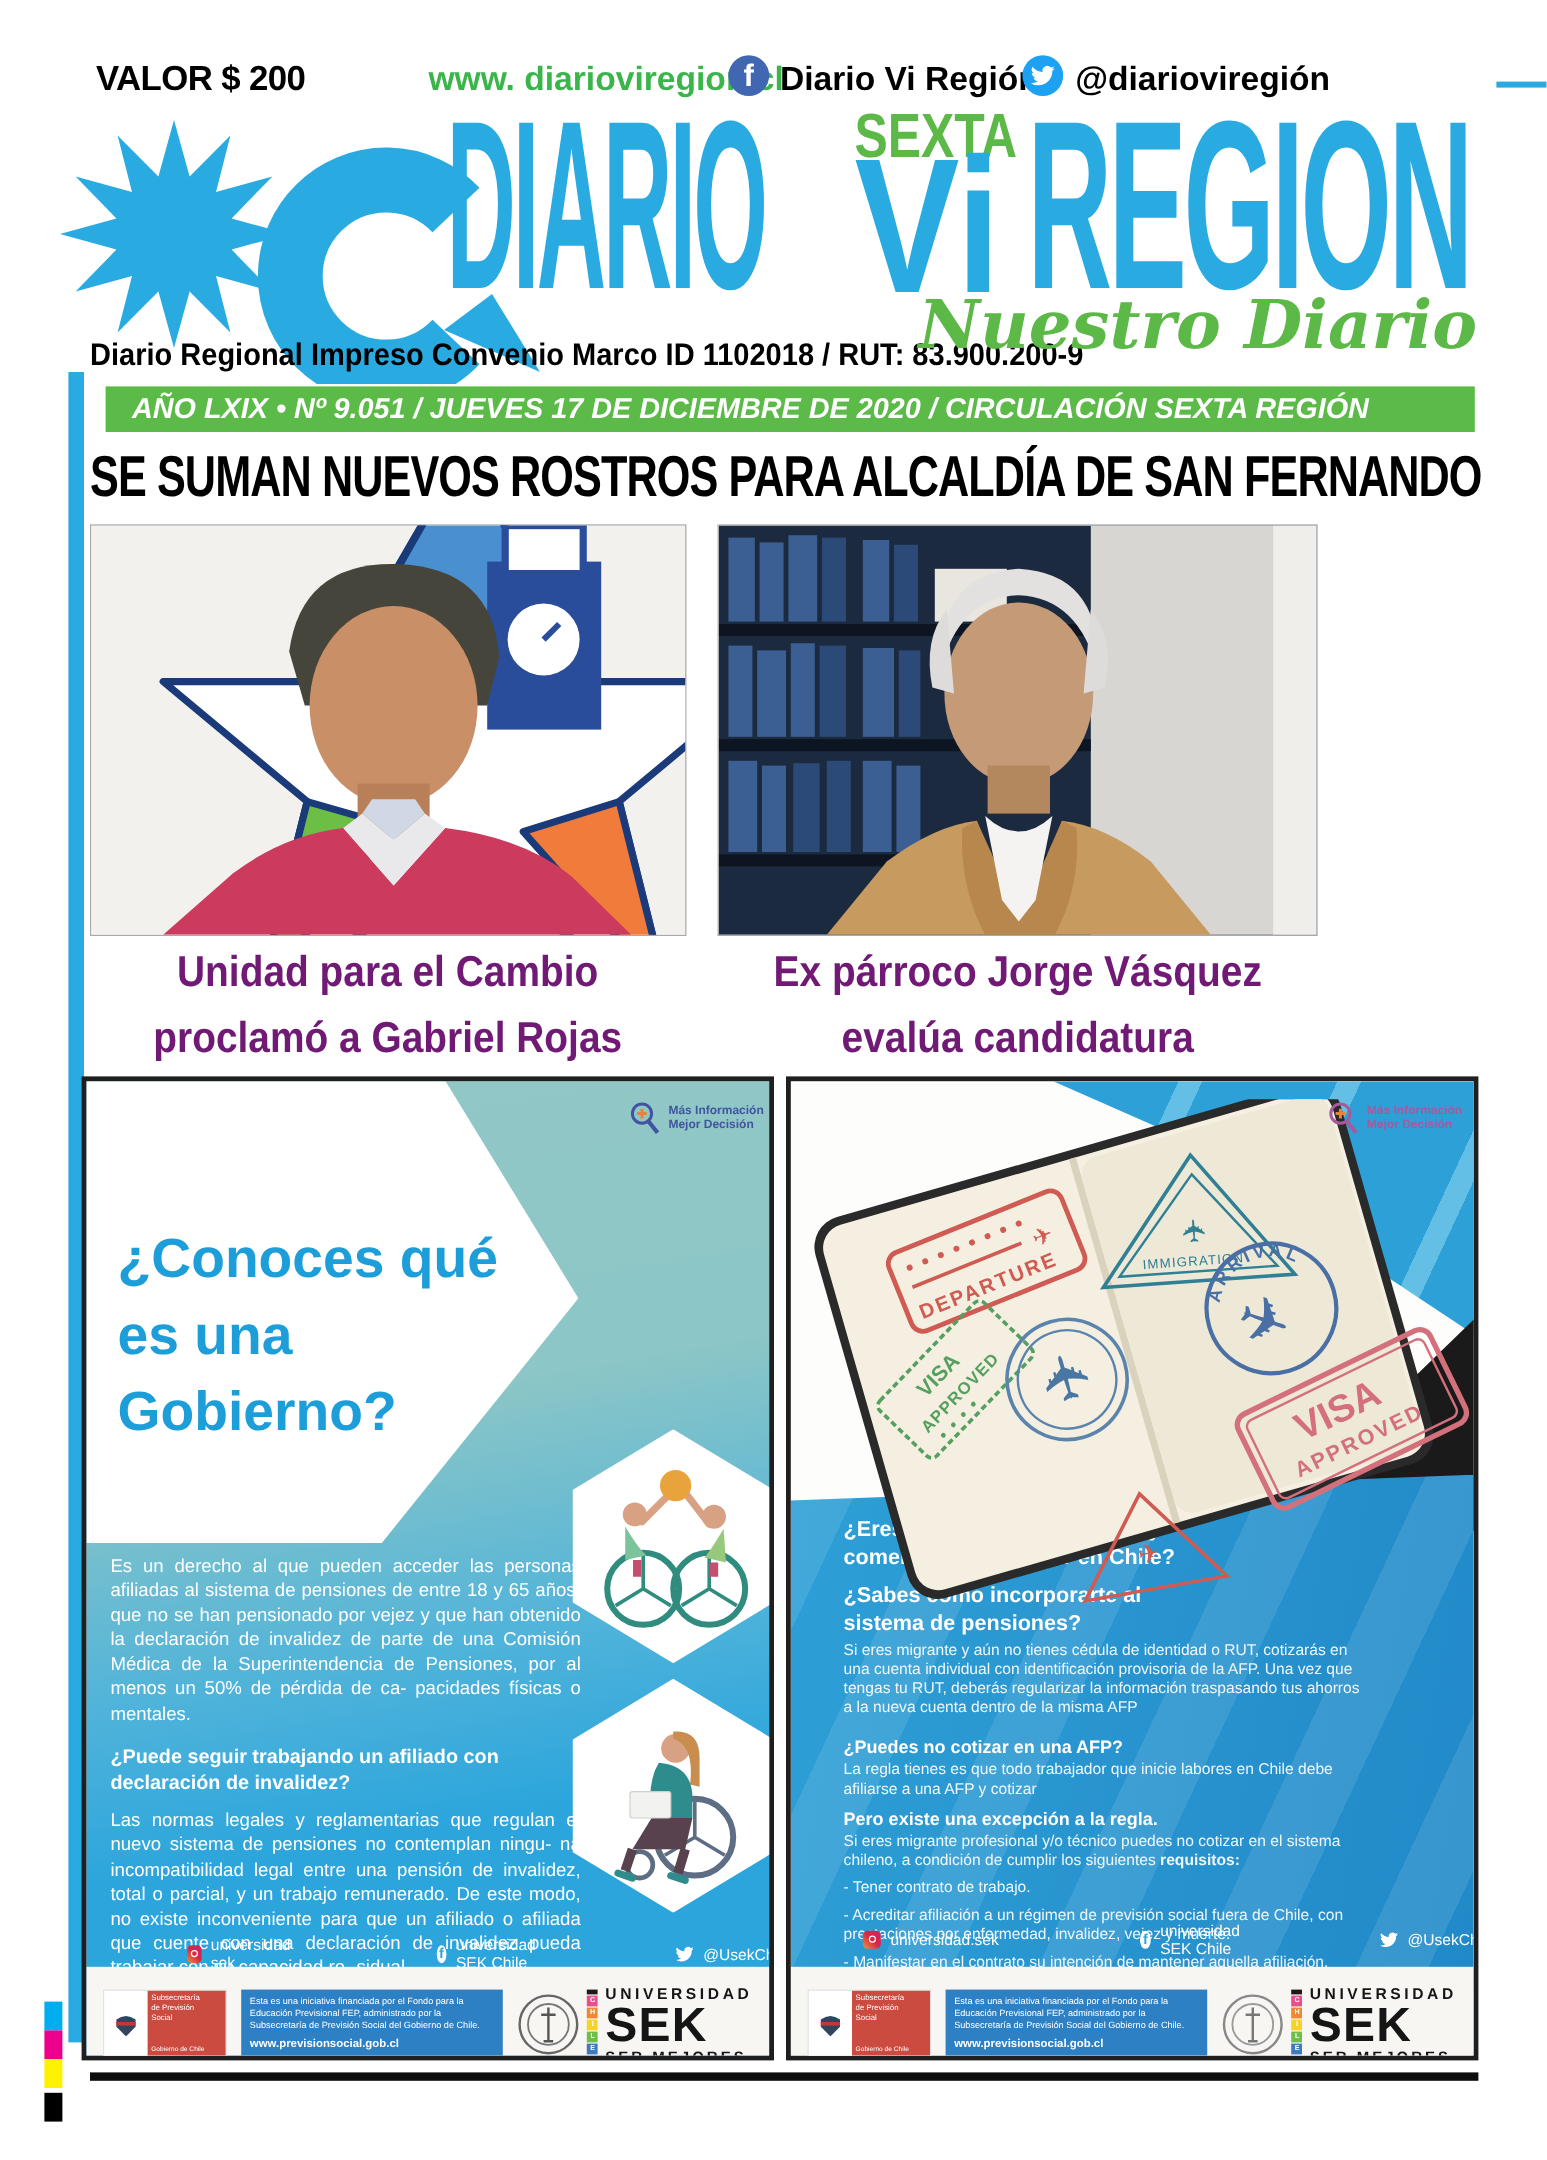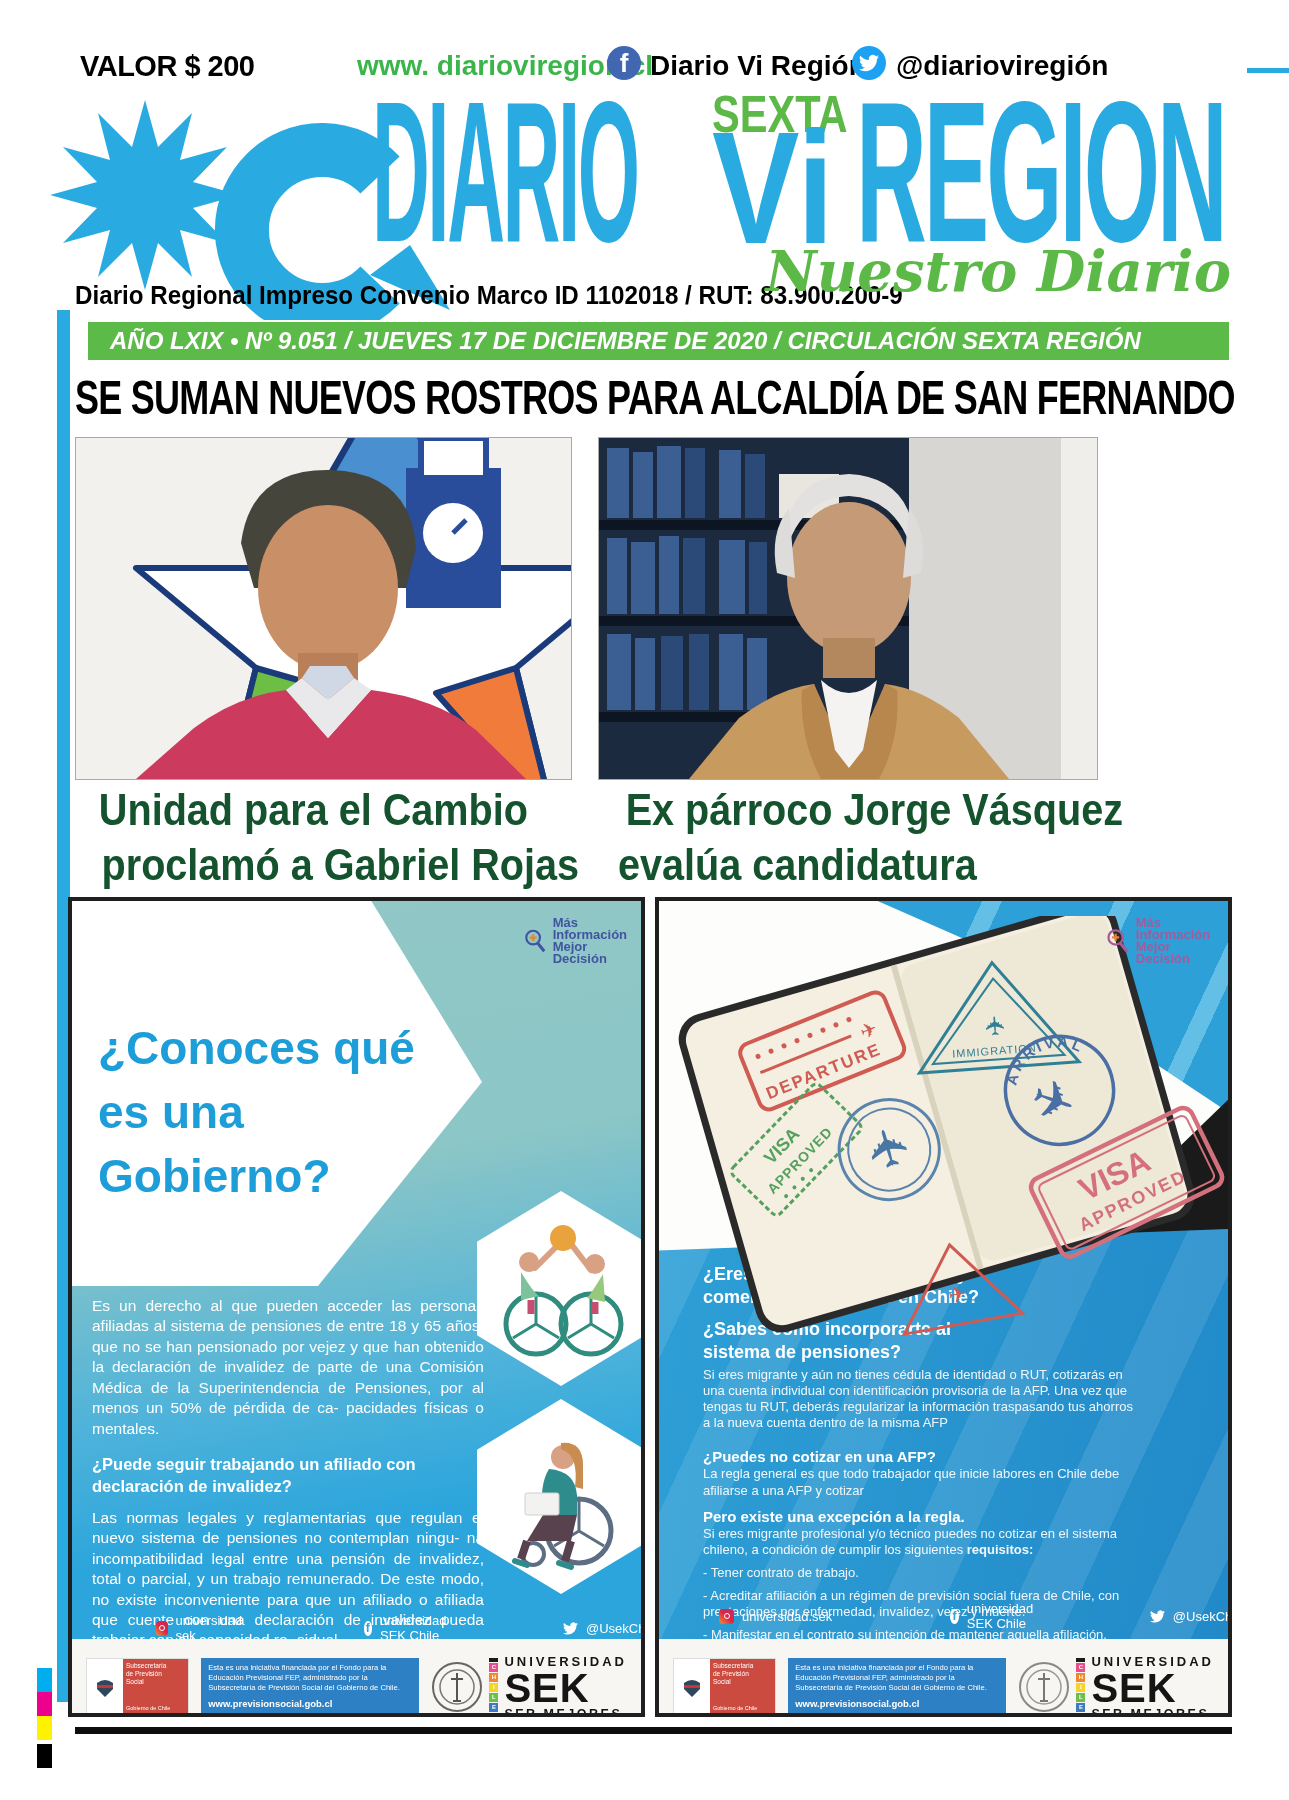--- a/index.html
+++ b/index.html
@@ -38,33 +38,33 @@
                  white-space:nowrap; }
   .headline { left:75px; top:370px; font-size:48px; font-weight:700; color:#000; letter-spacing:-1px;
               white-space:nowrap; transform:scaleX(.75); transform-origin:left top; }
 
   
   .photo { border:1px solid #a9a9a9; background:#eee; }
   .photo-left { left:75px; top:437px; width:497px; height:343px; }
   .photo-right{ left:598px; top:437px; width:500px; height:343px; }
 
   
-  .cap { color:#14532d; font-weight:700; font-size:44px; line-height:55px; }
+  .cap { color:#701a75; font-weight:700; font-size:36px; text-align:center; line-height:55px; }
   .cap span { display:inline-block; transform:scaleX(.9); white-space:nowrap; }
   .cap-left { left:75px; top:782px; width:497px; }
   .cap-right{ left:598px; top:782px; width:500px; }
 
   
   .ad { border:4px solid #1f1f1f; overflow:hidden; }
   .ad-left { left:68px; top:897px; width:577px; height:820px;
              background:linear-gradient(170deg,#92C8C6 0%,#8CC6C6 34%,#4FB3DA 58%,#2BA5DC 74%,#2BA5DC 100%); }
   .ad-right{ left:655px; top:897px; width:577px; height:820px; background:#fdfdfb; }
 
   .badge { display:flex; gap:5px; align-items:center; }
-  .badge-txt { font-size:13px; font-weight:700; line-height:12px; }
+  .badge-txt { font-size:10px; font-weight:700; line-height:12px; }
   .badge-blue .badge-txt { color:#41549F; }
   .badge-pink .badge-txt { color:#A45B9B; }
 
   
   .arrow-white { left:0; top:0; width:410px; height:385px; background:#fff;
                  clip-path:polygon(0 0,73% 0,100% 47%,60% 100%,0 100%); }
   .adl-title { left:26px; top:115px; color:#1E9ED9; font-weight:700; font-size:46px; line-height:64px; }
   .adl-body { left:20px; top:395px; width:392px; color:#fff; font-size:15.5px; line-height:1.32;
               text-align:justify; }
   .adl-q { font-weight:700; font-size:16.5px; margin-top:15px; margin-bottom:10px; text-align:left; }
@@ -367,21 +367,21 @@
     <div class="abs stripes"></div>
     <div class="abs blk-wedge"></div>
 
     <div class="abs blue-sect">
       <div class="bq">¿Eres extranjera o extranjero y comenzarás a trabajar en Chile?</div>
       <div class="gap10"></div>
       <div class="bq">¿Sabes cómo incorporarte al sistema de pensiones?</div>
       <div class="bp" style="width:440px;">Si eres migrante y aún no tienes cédula de identidad o RUT, cotizarás en una cuenta individual con identificación provisoria de la AFP. Una vez que tengas tu RUT, deberás regularizar la información traspasando tus ahorros a la nueva cuenta dentro de la misma AFP</div>
       <div class="gap8"></div>
       <div class="bq2">¿Puedes no cotizar en una AFP?</div>
-      <div class="bp" style="width:430px; margin-top:1px;">La regla general es que todo trabajador que inicie labores en Chile debe afiliarse a una AFP y cotizar</div>
+      <div class="bp" style="width:430px; margin-top:1px;">La regla tienes es que todo trabajador que inicie labores en Chile debe afiliarse a una AFP y cotizar</div>
       <div class="bq2">Pero existe una excepción a la regla.</div>
       <div class="bp" style="width:460px; margin-top:1px;"><span>Si eres migrante profesional y/o técnico puedes no cotizar en el sistema chileno, a condición de cumplir los siguientes </span><b>requisitos:</b></div>
       <div class="req">- Tener contrato de trabajo.</div>
       <div class="req" style="width:455px;">- Acreditar afiliación a un régimen de previsión social fuera de Chile, con prestaciones por enfermedad, invalidez, vejez y muerte.</div>
       <div class="req">- Manifestar en el contrato su intención de mantener aquella afiliación.</div>
     </div>
 
     <svg class="abs passport-svg" width="575" height="440" viewBox="0 0 575 440">
       <g transform="rotate(-16 287 200)">
         <rect x="55" y="35" width="455" height="330" rx="26" fill="#2a2a2a"></rect>

